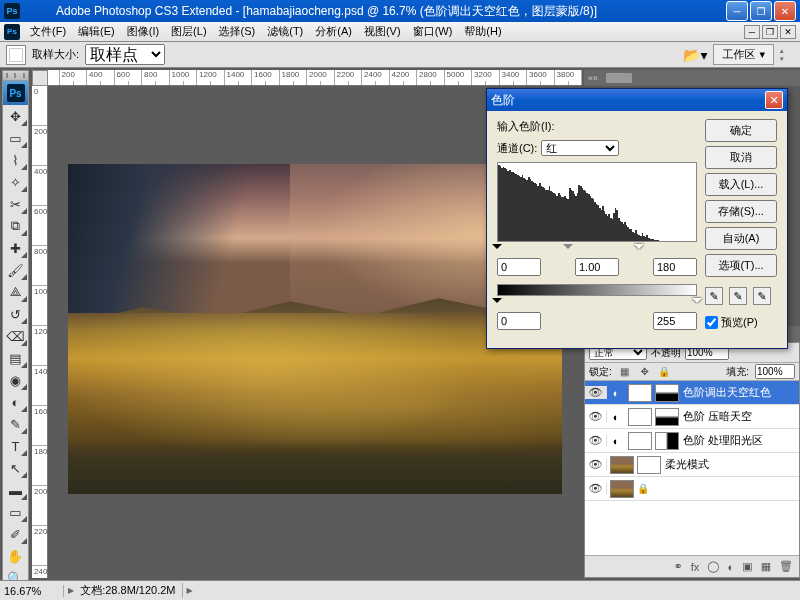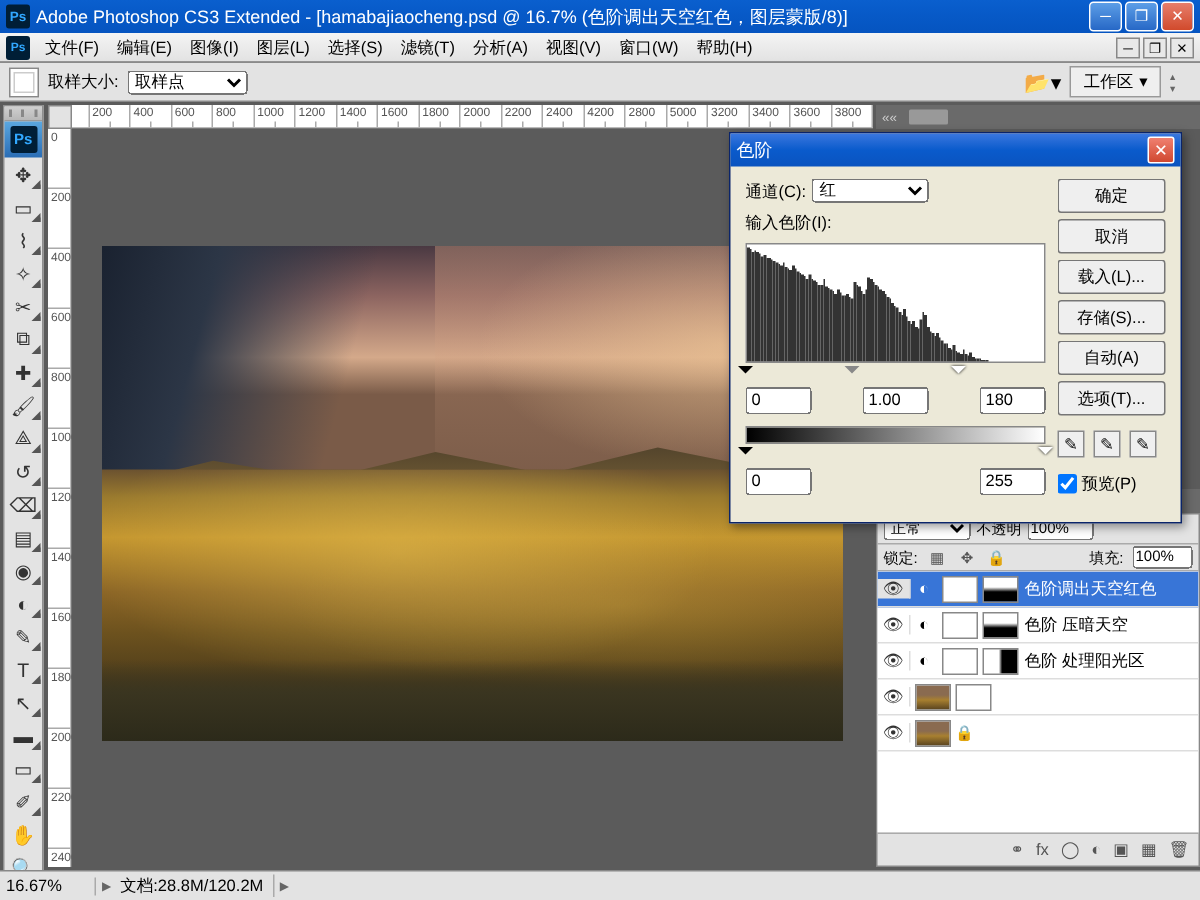--- a/index.html
+++ b/index.html
@@ -1,37 +1,37 @@
 <!DOCTYPE html>
 <html><head>
 <meta charset="utf-8">
 <style>
 * { margin: 0; padding: 0; box-sizing: border-box; font-family: "Microsoft YaHei", SimSun, Arial, sans-serif; }
 body { width: 800px; height: 600px; overflow: hidden; background: #5b5b5b; position: relative; font-size: 11px; }
 
 
 .titlebar { height: 22px; background: linear-gradient(#0a5fce, #075ac8 40%, #0554c0); display: flex; align-items: center; color: #fff; padding: 0 4px; }
 .titlebar .ps-icon { width: 16px; height: 16px; background: #001e36; display: inline-flex; align-items: center; justify-content: center; color: #31a8ff; font-size: 9px; font-weight: bold; border-radius: 2px; margin-right: 4px; }
-.titlebar .title-text { flex: 1; font-size: 12px; }
+.titlebar .title-text { flex: 1; font-size: 12px; margin-left: 32px; }
 .titlebar .win-btn { width: 22px; height: 20px; margin-left: 2px; background: linear-gradient(#5c9ee7,#2768c6); border: 1px solid #fff; border-radius: 3px; display:flex; align-items:center; justify-content:center; color:#fff; font-size:10px; }
 .win-btn.close { background: linear-gradient(#e77e6b,#d14a2c); }
 
 
 .menubar { height: 20px; background: linear-gradient(#f4f4f4,#e2e2e2); border-bottom: 1px solid #8a8a8a; display: flex; align-items: center; padding-left: 4px; }
 .menubar .ps-small { width: 16px; height:16px; background:#001e36; color:#31a8ff; font-size:8px; font-weight:bold; display:inline-flex; align-items:center; justify-content:center; border-radius:2px; margin-right:4px;}
 .menubar span.item { padding: 2px 6px; cursor: default; }
 .menubar .doc-ctrl { margin-left: auto; display:flex; gap:2px; margin-right:4px;}
 .menubar .doc-ctrl div { width: 16px; height: 14px; border: 1px solid #888; background:#e8e8e8; font-size:9px; display:flex; align-items:center; justify-content:center;}
 
 
 .optbar { height: 26px; background: #e3e3e3; border-bottom: 1px solid #8a8a8a; display: flex; align-items: center; padding: 0 6px; gap:6px; }
 .optbar .swatch { width:20px; height:20px; border:1px solid #888; background:#fff; position:relative;}
 .optbar .swatch:after { content:""; position:absolute; inset:2px; border:1px solid #ccc;}
 .optbar .sample-label { font-size:11px; }
-.optbar select { width: 80px; font-size: 11px; }
+.optbar select { width: 80px; font-size: 16px; }
 .optbar .divider { flex:1; }
 .optbar .workspace-btn { border:1px solid #999; background:#efefef; padding:2px 8px; font-size:11px; display:flex; align-items:center;}
 .optbar .workspace-btn:after { content:"▾"; margin-left:4px; }
 .optbar .mini-arrows { width:14px; display:flex; flex-direction:column; font-size:7px; color:#666;}
 
 
 .toolbox { position: absolute; left: 2px; top: 70px; width: 27px; background: #e3e3e3; border: 1px solid #8f8f8f; }
 .toolbox .hdr { height: 10px; background: linear-gradient(#d0d0d0,#b8b8b8); border-bottom:1px solid #999; display:flex; align-items:center; justify-content:space-around;}
 .toolbox .hdr div { width:2px; height:5px; background:#888;}
 .toolbox .ps-hl { height: 24px; background: linear-gradient(#5aa7e0,#2a6db5); display:flex; align-items:center; justify-content:center; color:#001e36; }
@@ -293,20 +293,21 @@
           <div class="eye">👁</div>
           <div class="adj">◐</div>
           <div class="thumb" style="background: rgb(255, 255, 255);"></div>
           <div class="mask "></div>
           <div class="nm">色阶 处理阳光区</div>
         </div>
         <div class="layer-row">
           <div class="eye">👁</div>
           <div class="thumb" style="background: linear-gradient(rgb(138, 107, 80) 40%, rgb(168, 128, 48) 60%, rgb(90, 68, 32));"></div>
           <div class="mask full"></div>
+          <div class="nm">柔光模式</div>
         </div>
         <div class="layer-row">
           <div class="eye">👁</div>
           <div class="thumb" style="background: linear-gradient(rgb(138, 107, 80) 40%, rgb(168, 128, 48) 60%, rgb(90, 68, 32));"></div>
           <div class="lock">🔒</div>
         </div>
       </div>
     <div class="layers-bottom">
       <span>⚭</span>
       <span>fx</span>
@@ -327,26 +328,26 @@
 </div>
 
 <div class="levels-dlg">
   <div class="dlg-title">
     <span>色阶</span>
     <div class="x">✕</div>
   </div>
   <div class="levels-body">
     <div class="levels-left">
       <div class="lrow">
+          <span>输入色阶(I):</span>
+        </div>
+      <div class="lrow">
         <span>通道(C):</span>
         <select><option>红</option></select>
       </div>
-      <div class="lrow">
-          <span>输入色阶(I):</span>
-        </div>
       <div class="histogram">
           <div class="bars" id="histbars">
             <div style="height: 98%;"></div>
             <div style="height: 96%;"></div>
             <div style="height: 94%;"></div>
             <div style="height: 95%;"></div>
             <div style="height: 93%;"></div>
             <div style="height: 92%;"></div>
             <div style="height: 90%;"></div>
             <div style="height: 91%;"></div>

